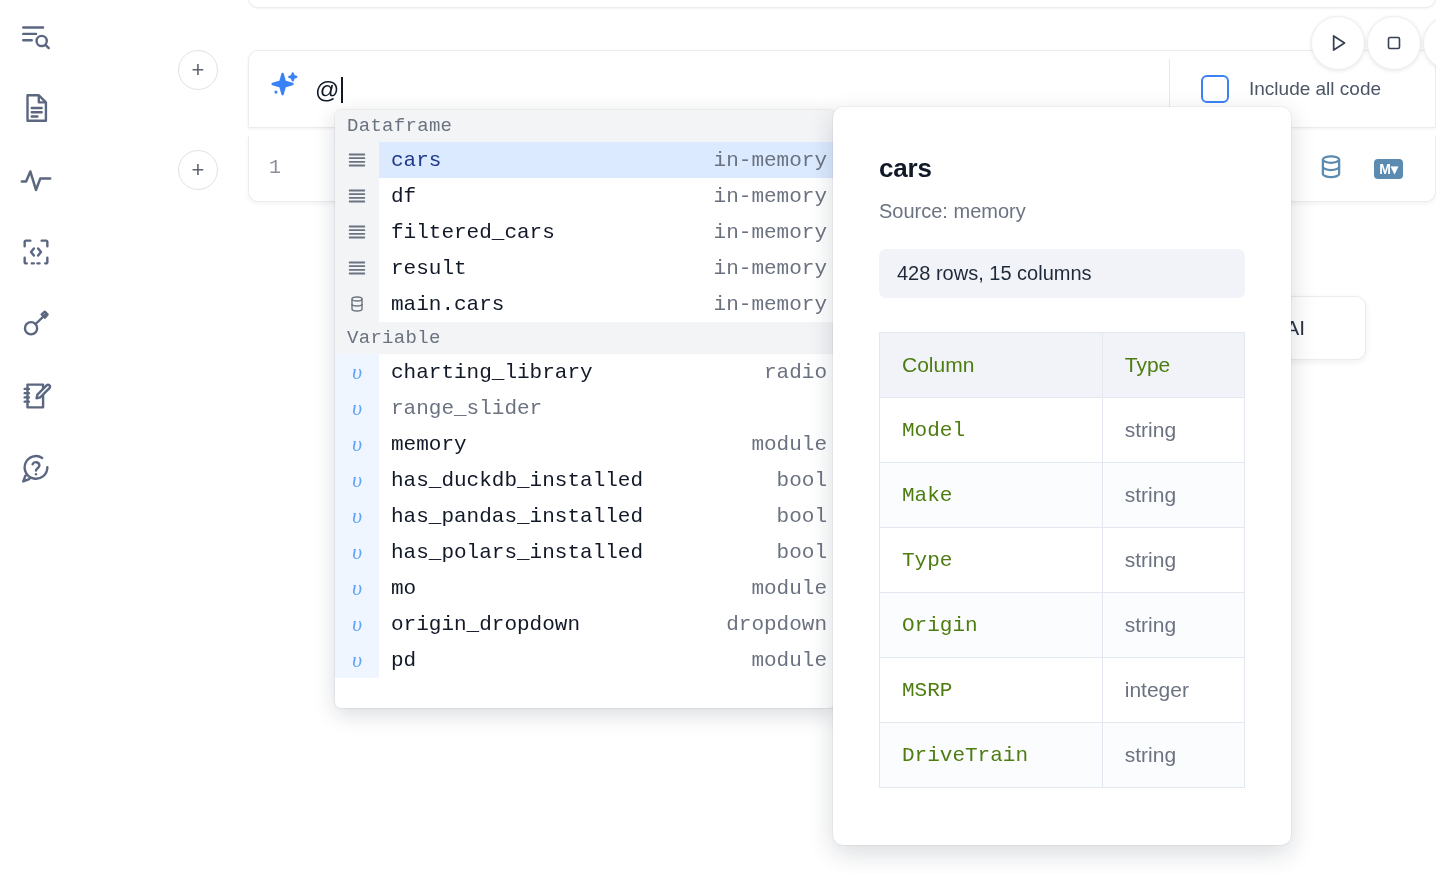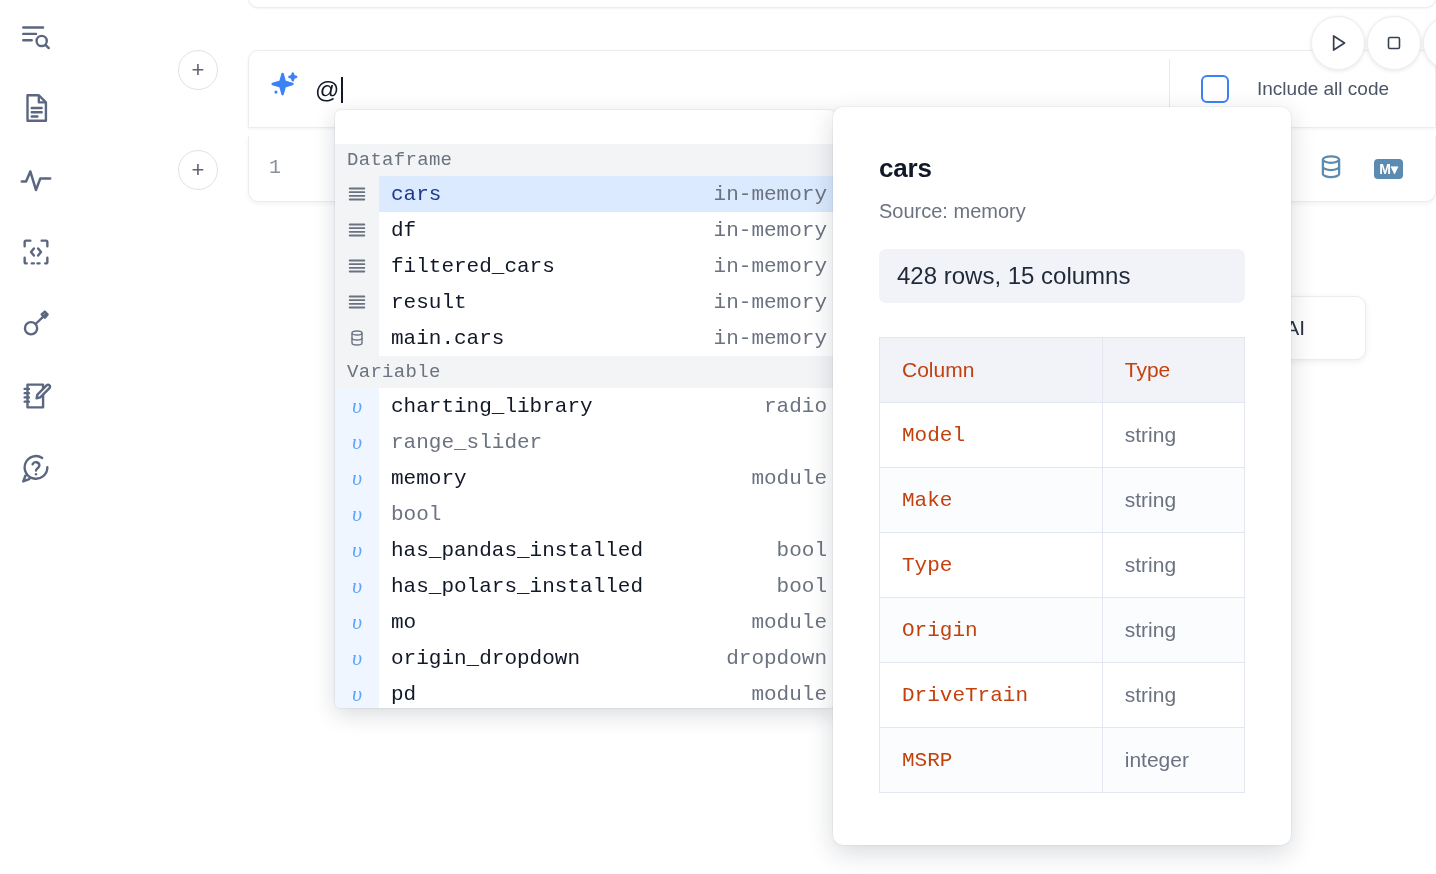--- a/index.html
+++ b/index.html
@@ -46,21 +46,21 @@
   .ai-text {
     font-family: "Liberation Sans", sans-serif; font-size: 24px; color: #111827;
     letter-spacing: .2px; position: relative;
   }
   .caret {
     display: inline-block; width: 2px; height: 26px; background: #111827;
     vertical-align: -5px; margin-left: 1px;
   }
   .ai-divider { position: absolute; left: 920px; top: 8px; width: 1px; height: 62px; background: #e8e9ec; }
   .incl {
-    position: absolute; left: 952px; top: 24px; display: flex; align-items: center; gap: 28px;
+    position: absolute; left: 952px; top: 24px; display: flex; align-items: center; gap: 20px;
     cursor: pointer;
   }
   .incl-box { width: 28px; height: 28px; border: 2px solid #3b82f6; border-radius: 6px; background: #fff; }
   .incl-label { font-size: 19px; color: #4b5565; }
 
   
   .round-ctl {
     position: absolute; width: 54px; height: 54px; border-radius: 50%;
     background: #fff; border: 1px solid #eceef1;
     box-shadow: 0 1px 4px rgba(15,23,42,.10);
@@ -96,21 +96,21 @@
     padding-right: 60px; font-size: 21px; color: #2b3445; font-weight: 500;
   }
 
   
   .ac {
     position: absolute; left: 335px; top: 110px; width: 500px; height: 598px;
     background: #fff; border-radius: 6px;
     box-shadow: 0 6px 22px rgba(15,23,42,.16), 0 0 0 1px rgba(15,23,42,.05);
     overflow: hidden; font-family: "Liberation Mono", monospace;
   }
-  .ac-inner { position: relative; margin-top: 34px; }
+  .ac-inner { position: relative; }
   .ac-group {
     background: #f3f4f6; color: #6b7280; font-size: 19px;
     padding: 5px 0 5px 12px; letter-spacing: .3px;
   }
   .ac-row {
     display: flex; align-items: center; height: 36px; background: #fff; cursor: pointer;
     font-size: 21px; color: #111827;
   }
   .ac-row.sel .ac-name, .ac-row.sel .ac-meta { background: #dbeafe; }
   .ac-gutter {
@@ -131,26 +131,26 @@
     position: absolute; left: 833px; top: 107px; width: 458px; height: 738px;
     background: #fff; border-radius: 10px;
     box-shadow: 0 8px 26px rgba(15,23,42,.16), 0 0 0 1px rgba(15,23,42,.04);
     overflow: hidden;
   }
   .card-pad { padding: 46px 46px 0 46px; }
   .card-title { font-size: 26px; font-weight: bold; color: #111827; letter-spacing: -.2px; }
   .card-src { margin-top: 16px; font-size: 20px; color: #6b7280; }
   .card-stat {
     margin-top: 26px; background: #f1f3f9; border-radius: 7px;
-    padding: 13px 18px; font-size: 24px; color: #1f2937;
+    padding: 13px 18px; font-size: 20px; color: #1f2937;
   }
   .ctbl { margin-top: 34px; width: 366px; border-collapse: collapse; }
   .ctbl th, .ctbl td {
     border: 1px solid #e3e7ef; text-align: left; padding: 20px 22px;
-    font-family: "Liberation Mono", monospace; font-size: 21px; color: #c2410c;
+    font-family: "Liberation Mono", monospace; font-size: 21px; color: #4d7c0f;
   }
   .ctbl th { background: #f1f3f9; font-family: "Liberation Sans", sans-serif;
              font-weight: normal; font-size: 21px; }
   .ctbl td.ty { font-family: "Liberation Sans", sans-serif; color: #6b7280; }
   .ctbl tr:nth-child(even) td { background: #fbfcfe; }
 </style>
 </head>
 <body>
 
 <div id="root">
@@ -346,20 +346,21 @@
         <div class="ac-row">
           <span class="ac-gutter var">υ</span>
           <span class="ac-body">
             <span class="ac-name">memory</span>
             <span class="ac-meta">module</span>
           </span>
         </div>
         <div class="ac-row">
           <span class="ac-gutter var">υ</span>
           <span class="ac-body">
+            <span class="ac-name">has_duckdb_installed</span>
             <span class="ac-meta">bool</span>
           </span>
         </div>
         <div class="ac-row">
           <span class="ac-gutter var">υ</span>
           <span class="ac-body">
             <span class="ac-name">has_pandas_installed</span>
             <span class="ac-meta">bool</span>
           </span>
         </div>
@@ -417,25 +418,25 @@
             </tr>
             <tr>
               <td>Type</td>
               <td class="ty">string</td>
             </tr>
             <tr>
               <td>Origin</td>
               <td class="ty">string</td>
             </tr>
             <tr>
+              <td>MSRP</td>
+              <td class="ty">integer</td>
+            </tr>
+            <tr>
               <td>DriveTrain</td>
               <td class="ty">string</td>
             </tr>
-            <tr>
-              <td>MSRP</td>
-              <td class="ty">integer</td>
-            </tr>
           </tbody>
       </table>
     </div>
   </div>
 
 </div>
 
 </body></html>

